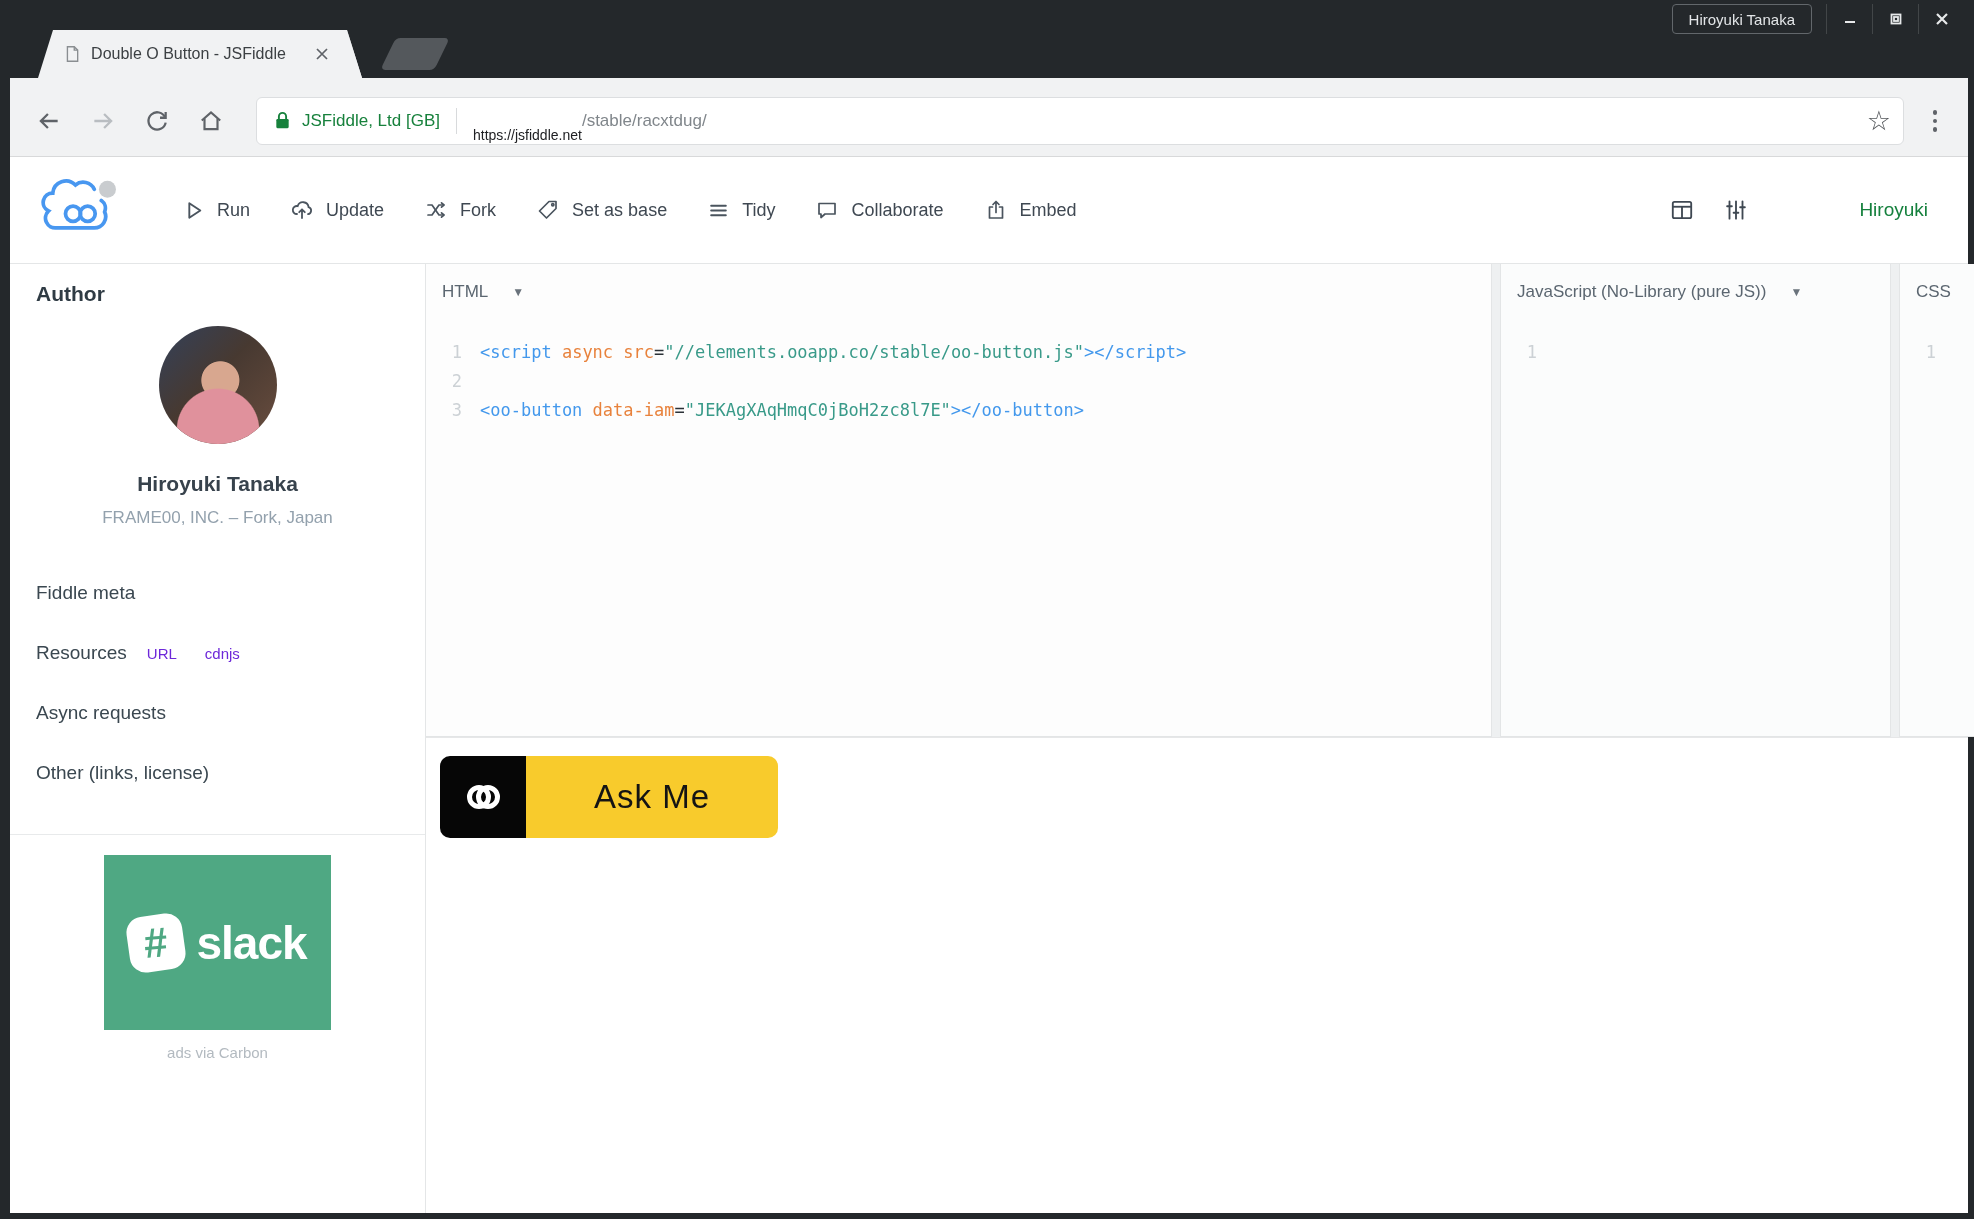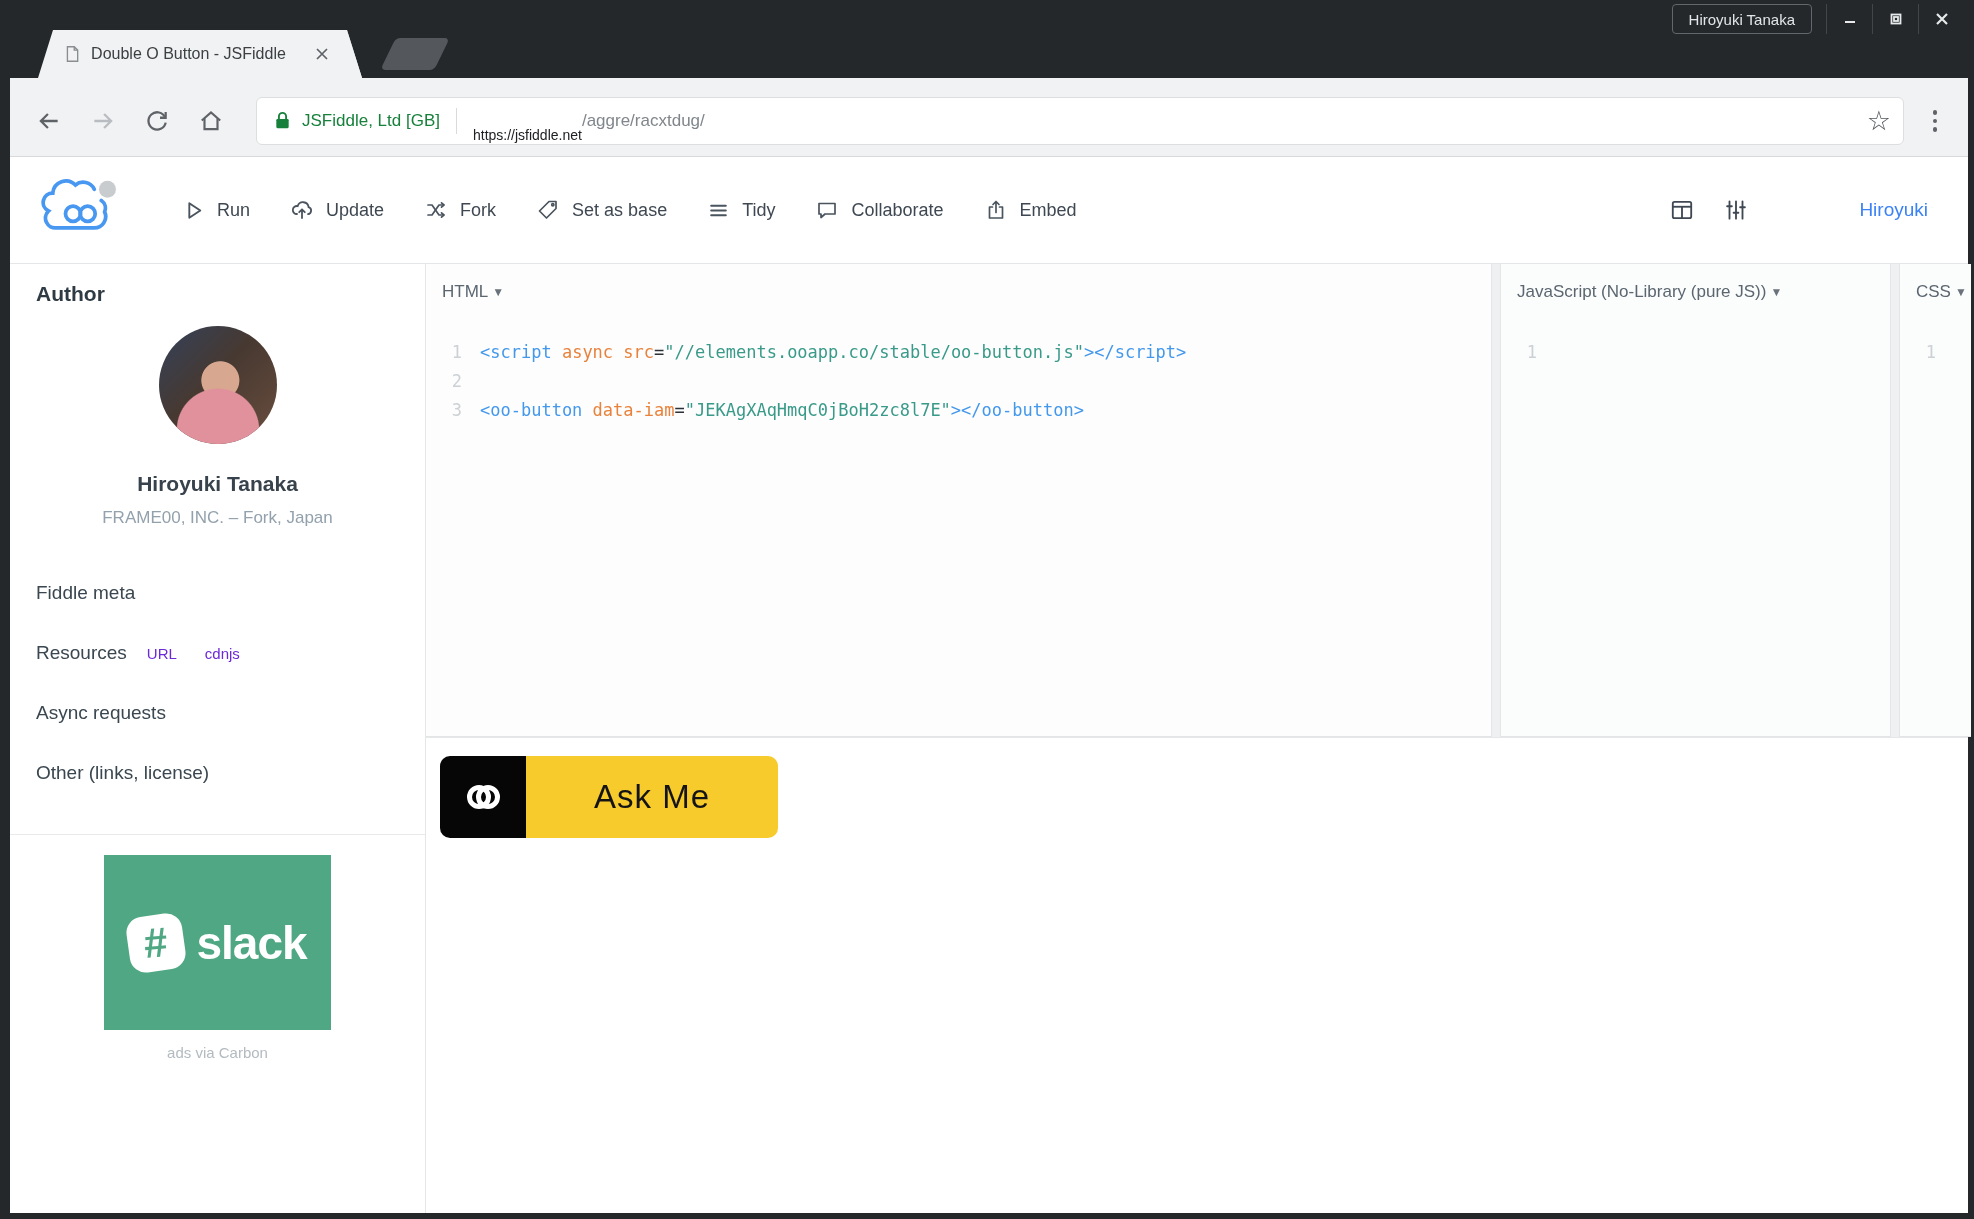--- a/index.html
+++ b/index.html
@@ -52,21 +52,21 @@
   .tb-item { display:flex; align-items:center; gap:12px; color:#3f4852; font-size:18px; cursor:pointer; }
   .tb-item svg { color:#4a545e; }
   .tb-rightgrp { margin-left:auto; display:flex; align-items:center; gap:28px; }
   .tb-rightgrp svg { color:#3f4852; }
   .avatar-sm { width:54px; height:54px; border-radius:50%; overflow:hidden; }
   .avatar-photo { width:100%; height:100%;
      background:
        radial-gradient(circle at 50% 88%, #e0919c 0 34%, rgba(0,0,0,0) 35%),
        radial-gradient(circle at 52% 46%, #d8a78f 0 21%, rgba(0,0,0,0) 22%),
        linear-gradient(135deg, #33415a 0%, #473931 45%, #5a4438 75%, #6b4f41 100%); }
-  .tb-user { font-size:19px; color:#3b82f6;text-align:center; }
+  .tb-user { font-size:19px; color:#15803d;text-align:center; }
 
   
   .content { flex:1; display:flex; background:#fff; border-top:1px solid #e4e6e7; min-height:0; }
 
   
   .sidebar { width:416px; flex:none; border-right:1px solid #e4e6e7; background:#fff;
              padding:18px 26px 0 26px; overflow:hidden; }
   .sb-heading { font-size:21px; font-weight:bold; color:#2f3b44; }
   .avatar-lg { width:118px; height:118px; border-radius:50%; overflow:hidden; margin:20px auto 0; }
   .sb-name { text-align:center; font-size:21px; font-weight:bold; color:#37424c; margin-top:28px; }
@@ -86,21 +86,21 @@
   .ad-text { width:300px; margin:34px auto 0; font-size:18px; line-height:31px; color:#76828e; }
   .ad-attr { margin-top:14px; font-size:15px; color:#b3bac0; }
 
   
   .main { flex:1; display:flex; flex-direction:column; min-width:0; }
   .panels { height:473px; flex:none; display:flex; background:#eef0f1; }
   .panel { background:#fbfcfc; border:1px solid #e3e5e6; border-top:none; }
   .panel-html { width:1066px; flex:none; background:#fdfdfd; border-left:none; }
   .panel-js { width:391px; flex:none; margin-left:8px; }
   .panel-css { flex:1; margin-left:8px; border-right:none; }
-  .panel-header { padding:18px 4px 0 16px; font-size:17px; color:#5b6670; display:flex; align-items:center; gap:4px; }
+  .panel-header { padding:18px 4px 0 16px; font-size:17px; color:#5b6670; display:flex; align-items:center; gap:24px; }
   .caret { font-size:12px; color:#6a737c; }
   .code-area { margin-top:36px; font-family:"DejaVu Sans Mono", monospace; font-size:17px; }
   .code-line { height:29px; line-height:29px; white-space:pre; }
   .ln { display:inline-block; width:54px; padding-right:18px; text-align:right; color:#ccd1d5; }
   .gutter-only { margin-top:36px; font-family:"DejaVu Sans Mono", monospace; font-size:17px; }
 
   
   .result { flex:1; background:#fff; border-top:1px solid #e6e7e8; padding:18px 0 0 14px; }
   .askme { width:338px; height:82px; border-radius:10px; overflow:hidden; display:flex; cursor:pointer; }
   .askme-logo { width:86px; background:#060606; display:flex; align-items:center; justify-content:center; flex:none; }
@@ -175,21 +175,21 @@
       </svg>
     </span>
     <div class="urlbox">
       <svg width="19" height="22" viewBox="0 0 20 22">
         <path d="M6.2,9 V6.2 a3.8,3.8 0 0 1 7.6,0 V9" fill="none" stroke="#17813c" stroke-width="2"></path>
         <rect x="3.5" y="9" width="13" height="9.5" rx="1.2" fill="#17813c"></rect>
       </svg>
       <span class="cert">JSFiddle, Ltd [GB]</span>
       <span class="url-divider"></span>
       <span class="url-host">https://jsfiddle.net</span>
-      <span class="url-path">/aggre/racxtdug/</span>
+      <span class="url-path">/stable/racxtdug/</span>
       <span class="star">☆</span>
     </div>
     <span class="dots">
         <i></i>
         <i></i>
         <i></i>
       </span>
   </div>
 
   <div class="jsf-toolbar">

